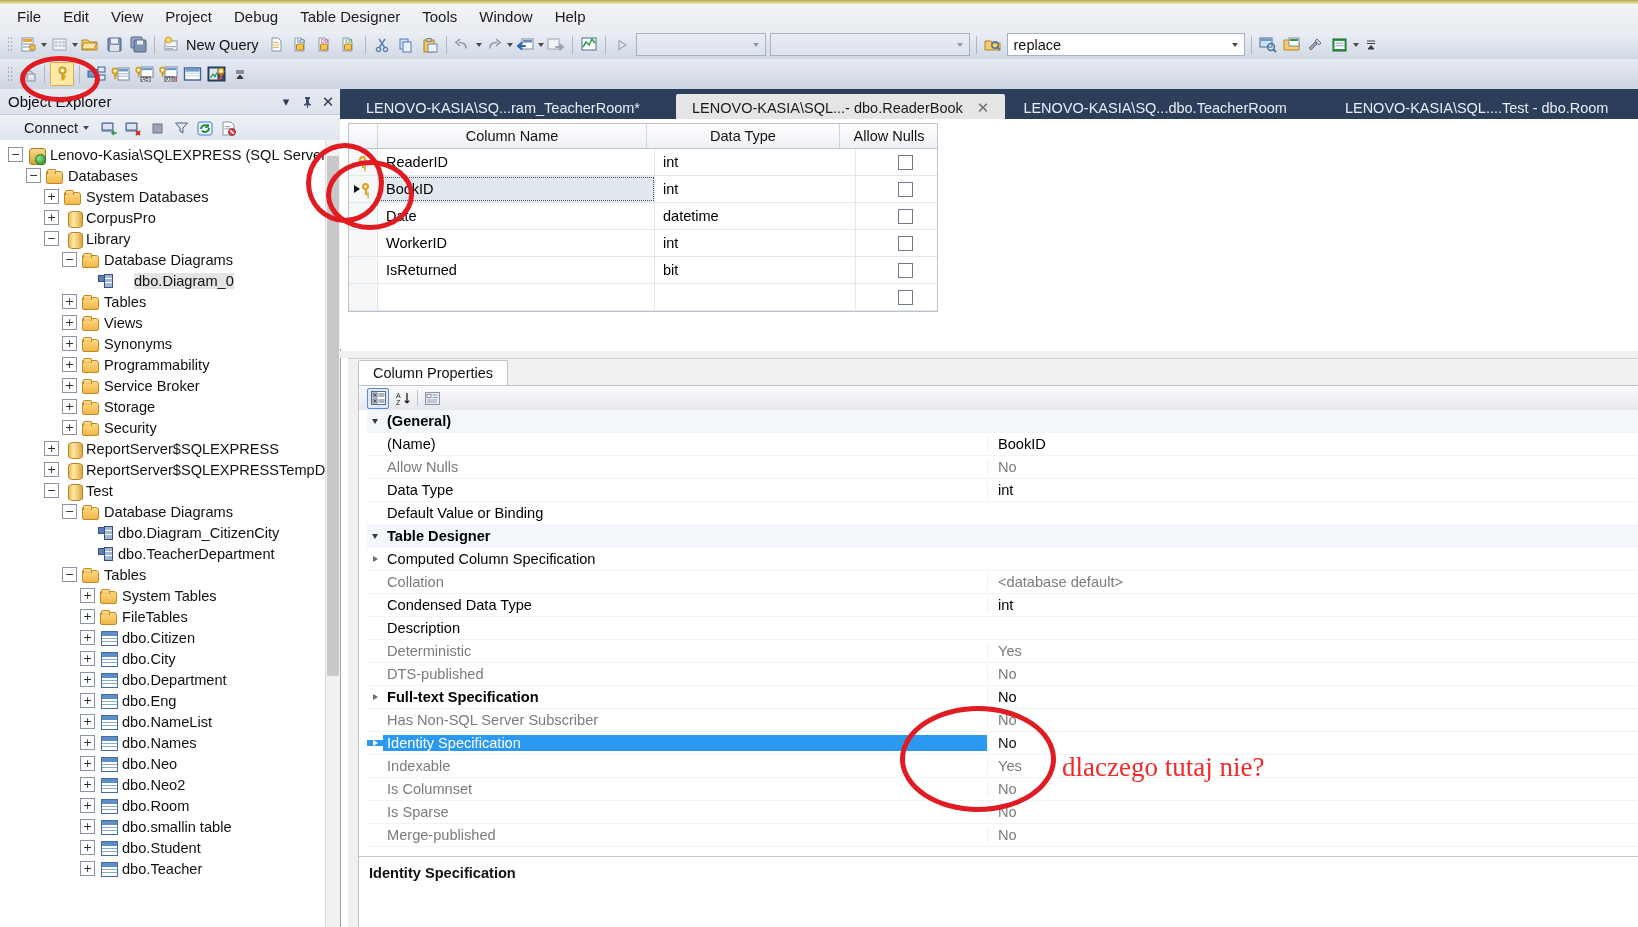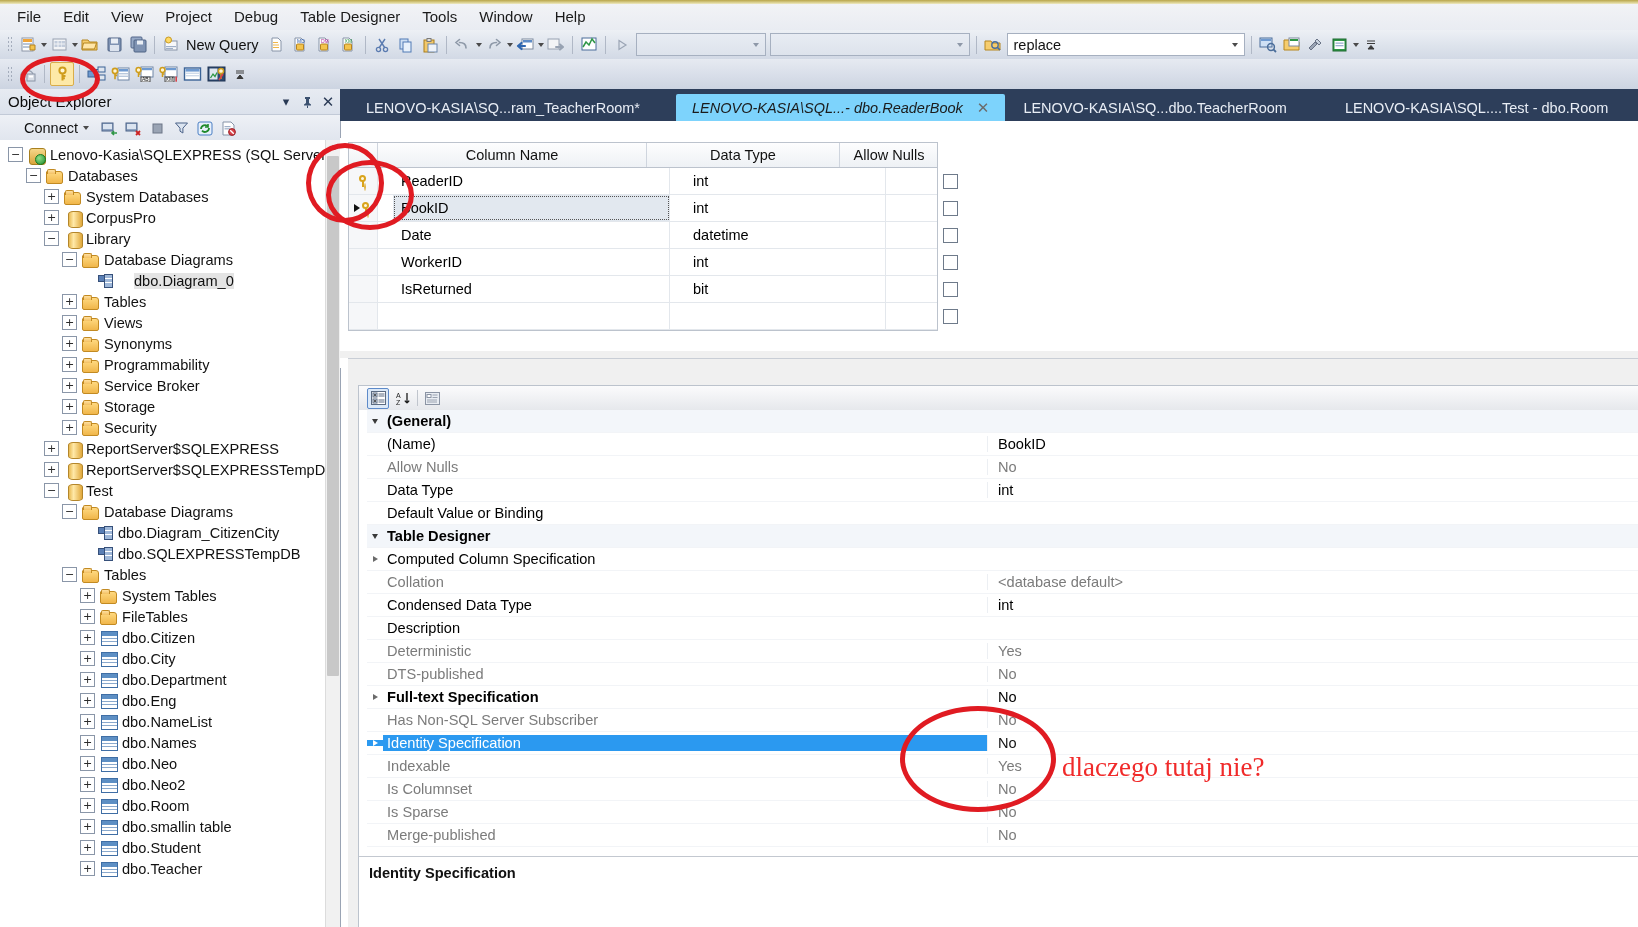--- a/index.html
+++ b/index.html
@@ -131,40 +131,40 @@
   
   .tabstrip {
     position:absolute; left:340px; top:89px; right:0; height:32px;
     background:#2d3e5a;
     display:flex; align-items:flex-end;
   }
   .tab {
     height:27px; display:flex; align-items:center; padding:0 16px;
     font-size:14.5px; color:#e8edf5; white-space:nowrap; margin-right:2px;
   }
-  .tab.active { background:#7dd3fc; color:#1b1b1b; border-radius:2px 2px 0 0;font-style:italic; }
+  .tab.active { background:#e5e5e5; color:#1b1b1b; border-radius:2px 2px 0 0; }
   .tab .x { margin-left:14px; font-size:15px; color:#6b6b6b; font-family:"DejaVu Sans",sans-serif;}
 
   
   .designer {
-    position:absolute; left:340px; top:138px; right:0; height:230px;
+    position:absolute; left:340px; top:119px; right:0; height:230px;
     background:#ffffff;
   }
   .dg {
     position:absolute; left:8px; top:4px; width:588px;
     border:1px solid #bcc3cd; background:#fff;
   }
   .dg-head { display:flex; height:24px; background:linear-gradient(to bottom,#fdfdfe,#eef1f5);
     border-bottom:1px solid #bcc3cd; font-size:14.5px; color:#111; }
   .dg-head .c { display:flex; align-items:center; justify-content:center; border-right:1px solid #cfd5de; }
   .c-sel { width:28px; flex:none; }
   .c-name { width:268px; flex:none; }
   .c-type { width:192px; flex:none; }
   .c-null { width:98px; flex:none; border-right:none !important; }
-  .dg-row { display:flex; height:26px; border-bottom:1px solid #e3e7ec; font-size:14.5px;gap:15px; }
+  .dg-row { display:flex; height:26px; border-bottom:1px solid #e3e7ec; font-size:14.5px; }
   .dg-row .c { display:flex; align-items:center; border-right:1px solid #e3e7ec; padding:0 0 0 8px; }
   .dg-row .c.c-sel { justify-content:center; padding:0; background:#f6f7f9; }
   .dg-row .c.c-null { justify-content:center; padding:0; border-right:none; }
   .dg-row.sel .c-name { background:#e2e8ef; outline:1px dotted #545454; outline-offset:-2px; }
   .dg-row.sel .c-sel { background:#f6f7f9; }
   .cb { width:13px;height:13px;border:1px solid #6e7a8a;background:#fff; }
   .keyicon { width:11px; height:12px; position:relative; }
   .keyicon:before{content:'';position:absolute;left:1px;top:0;width:7px;height:7px;border-radius:50%;
     border:2px solid #d9a41c; background:#fff8df; box-sizing:border-box;}
   .keyicon:after{content:'';position:absolute;left:4px;top:6px;width:2px;height:6px;background:#d9a41c;
@@ -751,21 +751,21 @@
         <div class="trow">
           <span style="width:80px;flex:none"></span>
           <span class="texp none"></span>
           <span class="ticon ic-diag"></span>
           <span class="tlabel2">dbo.Diagram_CitizenCity</span>
         </div>
         <div class="trow">
           <span style="width:80px;flex:none"></span>
           <span class="texp none"></span>
           <span class="ticon ic-diag"></span>
-          <span class="tlabel2">dbo.SQLEXPRESSTempDB</span>
+          <span class="tlabel2">dbo.TeacherDepartment</span>
         </div>
         <div class="trow">
           <span style="width:62px;flex:none"></span>
           <span class="texp">−</span>
           <span class="ticon">
             <span class="ic-folder" style="position:absolute;left:0;top:3px;width:15px;height:11px;display:block"></span>
           </span>
           <span class="tlabel2">Tables</span>
         </div>
         <div class="trow">
@@ -993,20 +993,23 @@
               <span class="cb"></span>
             </div>
           </div>
         </div>
     </div>
   </div>
 
   <div class="splitbar"></div>
 
   <div class="props">
+    <div class="prop-tabrow">
+      <div class="prop-tab">Column Properties</div>
+    </div>
     <div class="prop-body">
       <div class="prop-tools">
         <div class="ptb on">
           <svg width="15" height="14" viewBox="0 0 15 14">
               <rect x="0.5" y="0.5" width="14" height="13" fill="#fff" stroke="#5b6b82"></rect>
               <rect x="2" y="2" width="4" height="4" fill="#dde5ef" stroke="#5b6b82"></rect>
               <path d="M3 4h2M4 3v2" stroke="#2a2a2a"></path>
               <rect x="2" y="8" width="4" height="4" fill="#dde5ef" stroke="#5b6b82"></rect>
               <path d="M3 10h2M4 9v2" stroke="#2a2a2a"></path>
               <path d="M7.5 3h6M7.5 5h6M7.5 9h6M7.5 11h6" stroke="#5b6b82"></path>

